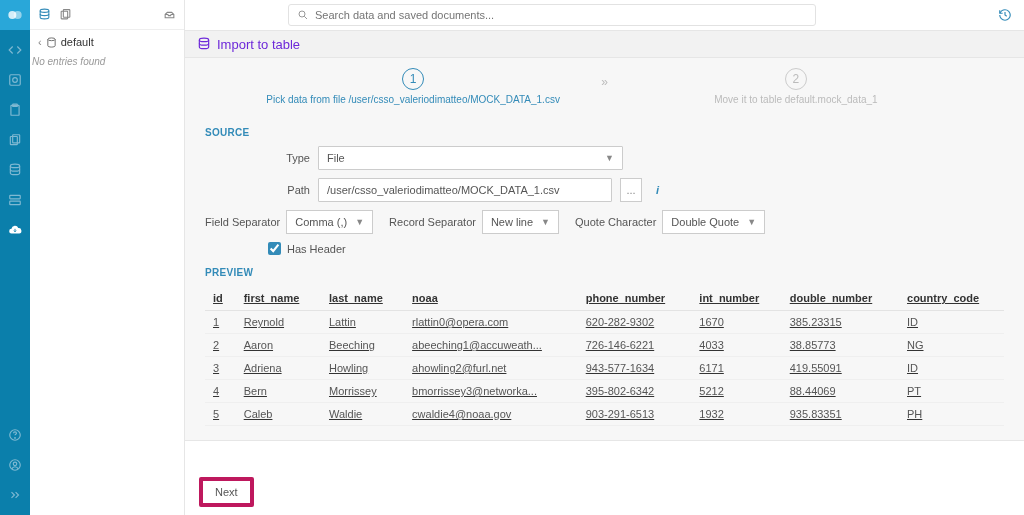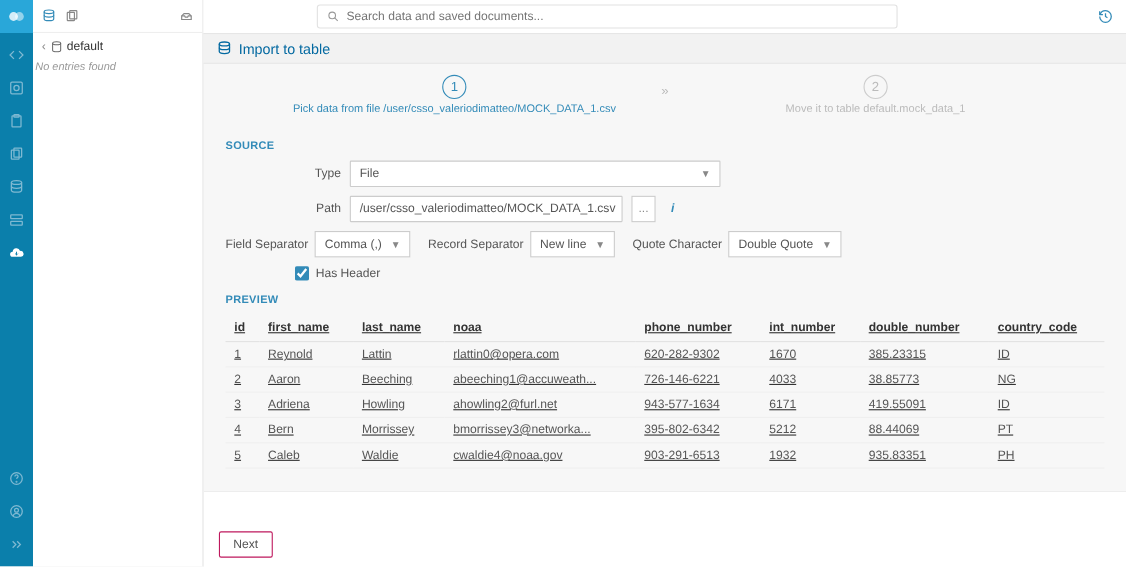--- a/index.html
+++ b/index.html
@@ -23,55 +23,55 @@
 .lp-tables .count { font-weight: normal; color: #666; margin-left: auto; }
 .lp-tables .icons { display: flex; gap: 6px; color: #888; margin-left: 6px; }
 .lp-empty { padding: 2px 2px; font-size: 10px; font-style: italic; color: #999; }
 
 .main { flex: 1; display: flex; flex-direction: column; min-width: 0; }
 .search-row { height: 30px; display: flex; align-items: center; padding: 0 12px; background: #fff; }
 .search-wrap { margin: 0 auto; width: 528px; height: 22px; background: #fff; border-radius: 3px; display: flex; align-items: center; padding: 0 8px; gap: 6px; color: #999; border: 1px solid #e2e2e2; }
 .search-wrap input { border: none; outline: none; flex: 1; font-size: 11px; color: #333; background: transparent; }
 .search-row .history { margin-left: auto; color: #338bb8; cursor: pointer; }
 
-.title-bar { height: 28px; background: #f2f2f2; border-top: 1px solid #e6e6e6; border-bottom: 1px solid #e6e6e6; display: flex; align-items: center; padding: 0 12px; gap: 6px; color: #0369a1; font-size: 13px; font-weight: 500; }
+.title-bar { height: 28px; background: #f2f2f2; border-top: 1px solid #e6e6e6; border-bottom: 1px solid #e6e6e6; display: flex; align-items: center; padding: 0 12px; gap: 6px; color: #6d28d9; font-size: 13px; font-weight: 500; }
 
 .steps { display: flex; align-items: flex-start; justify-content: space-around; padding: 10px 40px 4px; position: relative; }
 .step { flex: 1; text-align: center; }
 .step-badge { width: 22px; height: 22px; border-radius: 50%; display: inline-flex; align-items: center; justify-content: center; font-size: 12px; margin-bottom: 4px; }
 .step.active .step-badge { border: 1px solid #338bb8; color: #338bb8; }
 .step.inactive .step-badge { border: 1px solid #ccc; color: #bbb; }
 .step-label { font-size: 10px; }
 .step.active .step-label { color: #338bb8; }
 .step.inactive .step-label { color: #bbb; }
 .step-sep { align-self: center; color: #bbb; font-size: 12px; margin-top: -10px; }
 
 .content { flex: 1; overflow: auto; padding: 6px 20px 60px; }
 .section-h { color: #338bb8; font-size: 10px; font-weight: bold; letter-spacing: .3px; margin: 12px 0 8px; }
 .form-row { display: flex; align-items: center; gap: 8px; margin: 8px 0; }
 .form-row label { width: 105px; text-align: right; font-size: 11px; color: #555; }
 .select, .input { border: 1px solid #ccc; background: #fff; height: 24px; padding: 0 8px; font-size: 11px; color: #555; display: flex; align-items: center; border-radius: 1px; }
-.select { width: 337px; justify-content: space-between; cursor: pointer; }
-.input { width: 248px; }
+.select { width: 305px; justify-content: space-between; cursor: pointer; }
+.input { width: 294px; }
 .file-dots { width: 22px; height: 24px; border: 1px solid #ccc; background: #fff; display: flex; align-items: center; justify-content: center; color: #888; cursor: pointer; }
 .info-i { color: #338bb8; font-style: italic; font-weight: bold; margin-left: 6px; cursor: pointer; }
 .inline-controls { display: flex; align-items: center; gap: 16px; flex-wrap: wrap; margin: 8px 0; }
 .inline-controls .grp { display: flex; align-items: center; gap: 6px; }
 .inline-controls label { font-size: 11px; color: #555; }
 .small-select { border: 1px solid #ccc; height: 24px; padding: 0 8px; display: flex; align-items: center; gap: 8px; cursor: pointer; font-size: 11px; color: #555; background: #fff; }
 .small-select .caret { color: #888; font-size: 9px; }
 .chk-row { display: flex; align-items: flex-end; gap: 6px; margin: 8px 0 0 63px; font-size: 11px; color: #555; }
 .chk-row input { accent-color: #338bb8; }
 
 table { width: 100%; border-collapse: collapse; font-size: 11px; margin-top: 4px; text-decoration: underline; }
 thead th { font-weight: bold; color: #333; text-align: left; padding: 6px 8px; border-bottom: 1px solid #e3e3e3; }
 tbody td { padding: 5px 8px; border-bottom: 1px solid #efefef; color: #555; white-space: nowrap; overflow: hidden; text-overflow: ellipsis; max-width: 150px; }
 
 .footer { position: fixed; bottom: 0; left: 185px; right: 0; background: #fff; border-top: 1px solid #e6e6e6; padding: 8px 14px; display: flex; }
-.btn { border: 1px solid #be185d; background: #fff; padding: 5px 12px; font-size: 11px; color: #555; cursor: pointer; border-radius: 2px; margin-top: 28px; }
+.btn { border: 4px solid #be185d; background: #fff; padding: 5px 12px; font-size: 11px; color: #555; cursor: pointer; border-radius: 2px; margin-top: 28px; }
 svg { display: block; }
 </style>
 </head>
 <body>
 
 <div class="sidebar-rail">
   <div class="rail-logo">
     <svg viewBox="0 0 24 24" width="16" height="16">
         <circle cx="8" cy="12" r="6" fill="#fff" opacity=".8"></circle>
         <circle cx="16" cy="12" r="6" fill="#fff" opacity=".5"></circle>

